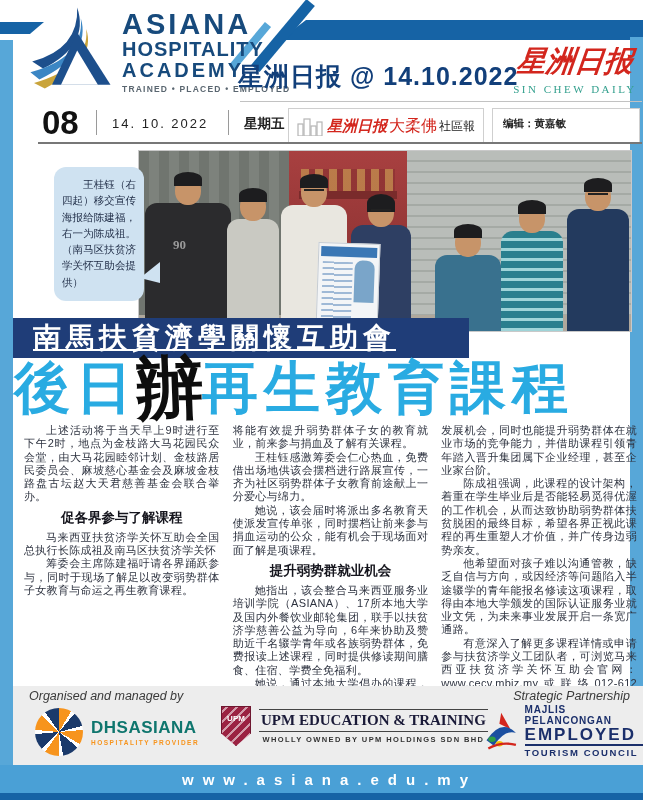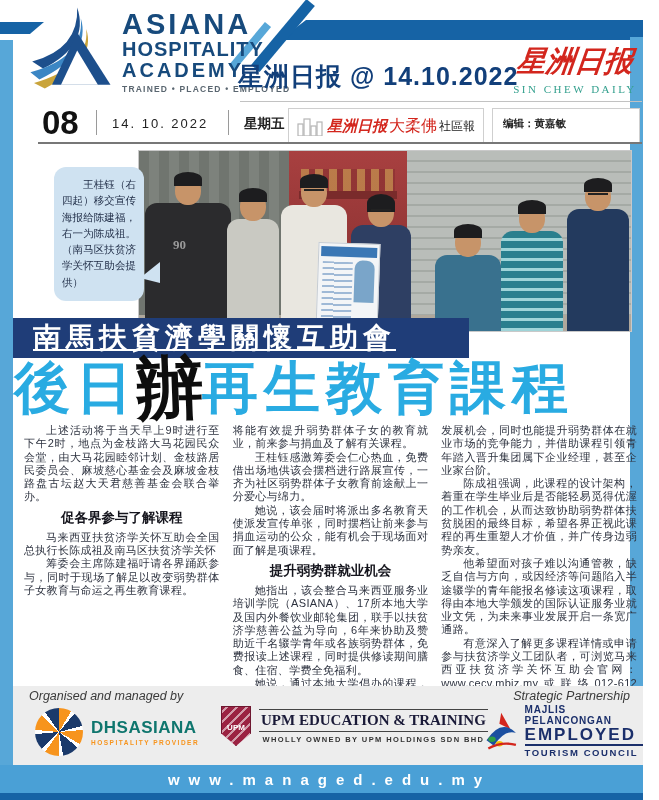--- a/index.html
+++ b/index.html
@@ -143,21 +143,21 @@
       background:conic-gradient(#f7941d 0 30deg,#fff 30deg 40deg,#1b3a6b 40deg 75deg,#fff 75deg 85deg,
       #f7941d 85deg 120deg,#fff 120deg 130deg,#1b3a6b 130deg 170deg,#fff 170deg 180deg,
       #f7941d 180deg 215deg,#fff 215deg 225deg,#1b3a6b 225deg 265deg,#fff 265deg 275deg,
       #f7941d 275deg 315deg,#fff 315deg 325deg,#1b3a6b 325deg 360deg); }
   .dhs-text { margin-left:8px; }
   .dhs-text .name { font-size:17px; font-weight:900; color:#0f766e; letter-spacing:.5px; }
   .dhs-text .tag  { font-size:6.5px; font-weight:700; color:#f7941d; letter-spacing:1.5px; margin-top:1px; }
   .upm { position:absolute; left:208px; top:20px; display:flex; align-items:center; }
   .upm-shield { width:30px; height:40px; background:#9b2242; border:1px solid #6e1730;
       clip-path:polygon(0 0,100% 0,100% 68%,50% 100%,0 68%);
-      color:#fff; font-size:8px; font-weight:800; text-align:center; padding-top:16px;
+      color:#fff; font-size:8px; font-weight:800; text-align:center; padding-top:7px;
       background-image:repeating-linear-gradient(-45deg,rgba(255,255,255,.55) 0 2px,transparent 2px 7px); }
   .upm-text { margin-left:8px; }
   .upm-text .title { font-family:"Liberation Serif",serif; font-size:15px; font-weight:700; color:#1a1a38;
       border-top:1.5px solid #444; border-bottom:1.5px solid #444; padding:2px 2px; white-space:nowrap; }
   .upm-text .sub { font-size:7.5px; font-weight:700; color:#333; letter-spacing:1.4px; margin-top:3px;
       text-align:center; }
   .mtc { position:absolute; left:468px; top:18px; display:flex; align-items:center; }
   .mtc-text { margin-left:5px; color:#1b2f6b; }
   .mtc-text .l1 { font-size:10px; font-weight:800; letter-spacing:.8px; }
   .mtc-text .l2 { font-size:17px; font-weight:900; letter-spacing:2px; border-bottom:2px solid #1b2f6b;
@@ -335,17 +335,17 @@
       </svg>
       <div class="mtc-text">
         <div class="l1">MAJLIS PELANCONGAN</div>
         <div class="l2">EMPLOYED</div>
         <div class="l3">TOURISM COUNCIL</div>
       </div>
     </div>
   </div>
 
   <div class="website-bar">
-    <span>www.managed.edu.my</span>
+    <span>www.asiana.edu.my</span>
   </div>
   <div class="bottom-strip"></div>
 
 </div>
 
 </body></html>

